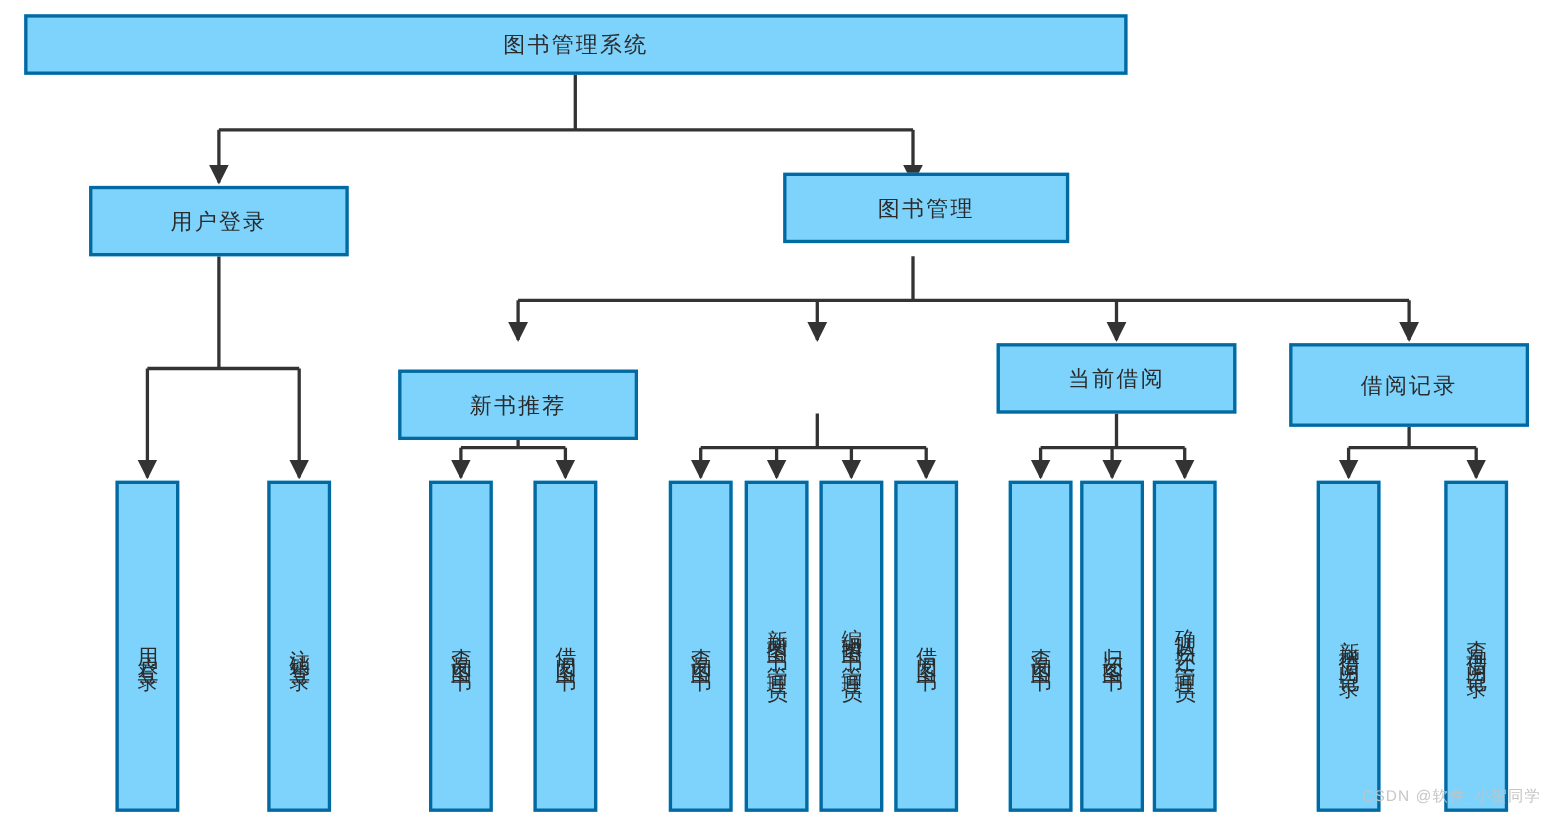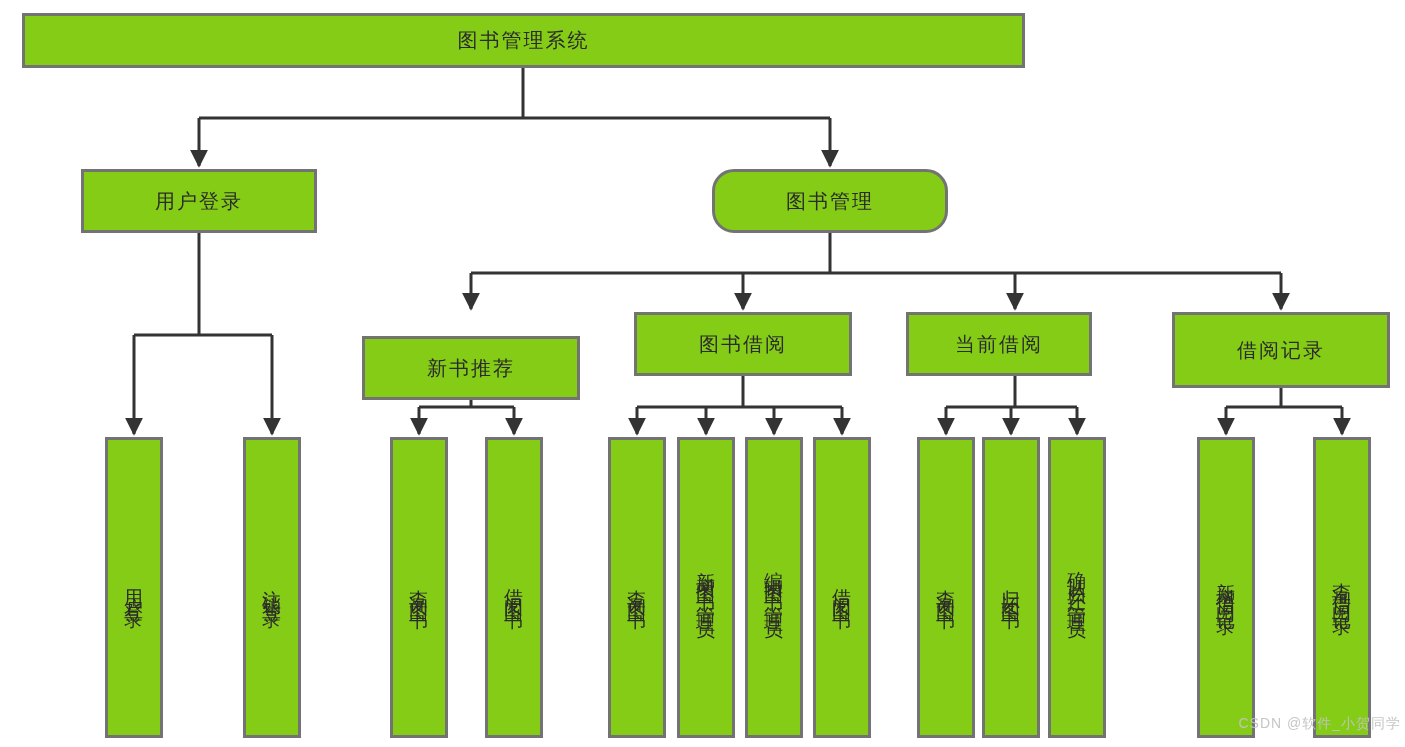--- a/index.html
+++ b/index.html
@@ -7,22 +7,22 @@
     position:relative;
     width:1405px;height:747px;
     background:#ffffff;
     font-family:"Liberation Sans","DejaVu Sans",sans-serif;
     overflow:hidden;
   }
   #wires{position:absolute;left:0;top:0;width:1405px;height:747px;z-index:1;}
   .box{
     position:absolute;
     box-sizing:border-box;
-    border:3px solid #737373;
-    background:#84cc16;
+    border:3px solid #0369a1;
+    background:#7dd3fc;
     color:#2b2b2b;
     display:flex;
     align-items:center;
     justify-content:center;
     z-index:2;
     letter-spacing:2px;
   }
   .h{font-size:20px;}
   .lvl1{font-size:20px;}
   .leaf{
@@ -30,25 +30,25 @@
     text-orientation:mixed;
     font-size:19px;
     letter-spacing:7px;
     line-height:1;
     padding:6px 0;
   }
   
   #b-root{left:22px;top:13px;width:1003px;height:55px;}
   
   #b-login{left:81px;top:169px;width:236px;height:64px;}
-  #b-mgmt{left:712px;top:169px;width:236px;height:64px;border-radius:22px;}
+  #b-mgmt{left:712px;top:157px;width:260px;height:64px;}
   
   #b-rec{left:362px;top:312px;width:218px;height:64px;margin-top:24px;}
   #b-bor{left:634px;top:312px;width:218px;height:64px;}
-  #b-cur{left:906px;top:312px;width:186px;height:64px;}
+  #b-cur{left:906px;top:312px;width:218px;height:64px;}
   #b-his{left:1172px;top:312px;width:218px;height:76px;}
   
   .leaf{top:437px;width:58px;height:301px;}
   #l1{left:105px;}  #l2{left:243px;}
   #l3{left:390px;}  #l4{left:485px;}
   #l5{left:608px;}  #l6{left:677px;} #l7{left:745px;} #l8{left:813px;}
   #l9{left:917px;}  #l10{left:982px;} #l11{left:1048px;}
   #l12{left:1197px;} #l13{left:1313px;}
   #watermark{
     position:absolute;
@@ -107,21 +107,20 @@
       <path d="M1342,407 V434" marker-end="url(#arrow)"></path>
     </g>
   </svg>
 
   <div class="box lvl1" id="b-root">图书管理系统</div>
 
   <div class="box h" id="b-login">用户登录</div>
   <div class="box h" id="b-mgmt">图书管理</div>
 
   <div class="box h" id="b-rec">新书推荐</div>
-  <div class="box h" id="b-bor">图书借阅</div>
   <div class="box h" id="b-cur">当前借阅</div>
   <div class="box h" id="b-his">借阅记录</div>
 
   <div class="box leaf" id="l1">用户登录</div>
   <div class="box leaf" id="l2">注销登录</div>
 
   <div class="box leaf" id="l3">查询图书</div>
   <div class="box leaf" id="l4">借阅图书</div>
 
   <div class="box leaf" id="l5">查询图书</div>

